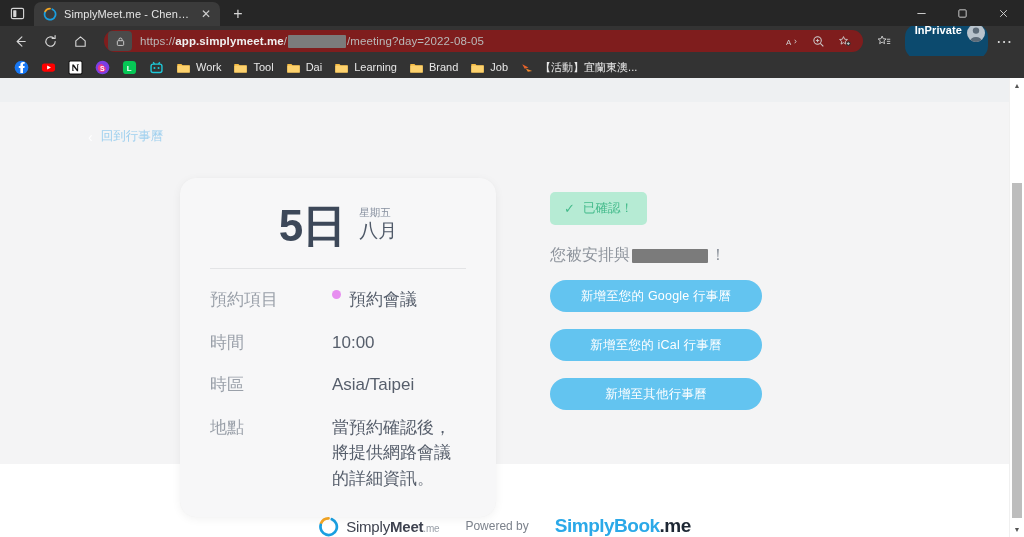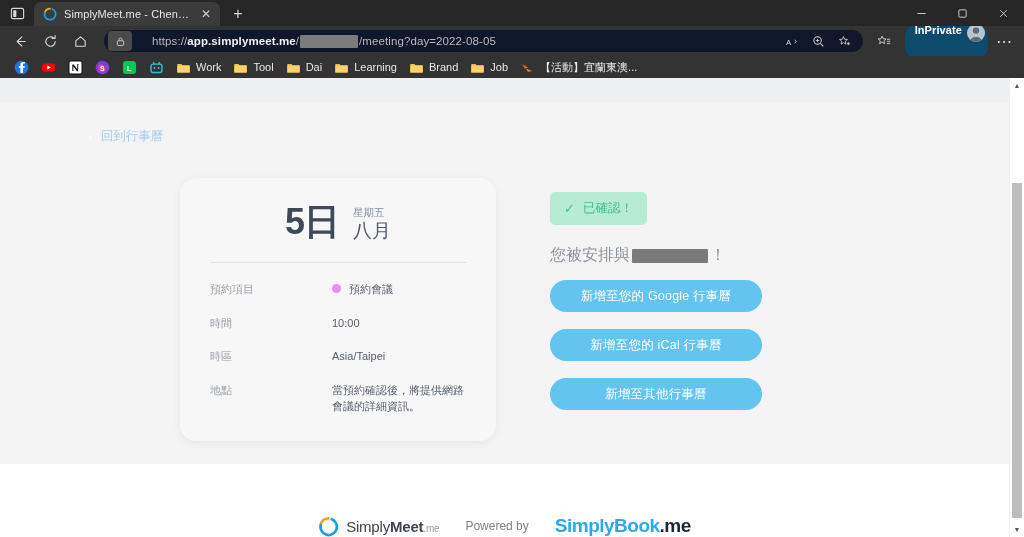--- a/index.html
+++ b/index.html
@@ -50,23 +50,23 @@
 
   .toolbar {
     height: 30px; background: #333333; display: flex; align-items: center;
     padding: 0 6px; gap: 2px; flex: 0 0 30px;
   }
   .tb-btn {
     width: 28px; height: 26px; display: flex; align-items: center; justify-content: center;
     color: #d6d6d6; border-radius: 4px;
   }
   .omnibox {
-    flex: 1 1 auto; height: 22px; background: #0f172a; border-radius: 11px;
+    flex: 1 1 auto; height: 22px; background: #7f1d1d; border-radius: 11px;
     display: flex; align-items: center; margin: 0 6px 0 8px; padding: 0 6px 0 4px;
-    position: relative; min-width: 0; gap: 12px;
+    position: relative; min-width: 0;
   }
   .omni-lock {
     width: 24px; height: 20px; display: flex; align-items: center; justify-content: center;
     color: #d0d0d0; flex: 0 0 24px; background:#4a4a4a; border-radius: 4px;
   }
   .url {
     font-size: 11.5px; color: #b9b9b9; white-space: nowrap; overflow: hidden;
     display: flex; align-items: center; padding-left: 8px; letter-spacing: .1px;
   }
   .url .host { color: #f0f0f0; font-weight: bold; }
@@ -117,27 +117,27 @@
     position: absolute; left: 0; right: 0; top: 76px; display: flex;
     padding-left: 180px; gap: 54px; align-items: flex-start;
   }
 
   .card {
     width: 316px; background: #f7f7f8; border-radius: 16px;
     box-shadow: 0 2px 10px rgba(0,0,0,.055), 0 0 1px rgba(0,0,0,.04);
     padding: 22px 30px 26px 30px;
   }
   .date-row { display: flex; align-items: flex-start; justify-content: center; gap: 14px; padding: 4px 0 6px; }
-  .date-big { font-size: 36px; font-weight: bold; color: #3d4859; line-height: 1; letter-spacing: -1px; }
+  .date-big { font-size: 44px; font-weight: bold; color: #3d4859; line-height: 1; letter-spacing: -1px; }
   .date-side { padding-top: 2px; }
   .weekday { font-size: 10.5px; color: #868f9e; line-height: 1.2; }
   .month { font-size: 19px; color: #4f5968; line-height: 1.25; }
   .divider { height: 1px; background: #e3e4e6; margin: 14px 0 18px; }
 
-  .meta-row { display: flex; margin-bottom: 17px; font-size: 11px; line-height: 1.5; }
+  .meta-row { display: flex; margin-bottom: 17px; font-size: 17px; line-height: 1.5; }
   .meta-row:last-child { margin-bottom: 0; }
   .meta-label { width: 92px; flex: 0 0 92px; color: #9aa0a9; }
   .meta-value { color: #565e6b; flex: 1 1 auto; display: flex; align-items: flex-start; gap: 8px; margin-left: 30px; }
   .dot { width: 9px; height: 9px; border-radius: 50%; background: #e78ef0; flex: 0 0 9px; margin-top: 3px; }
 
   .right-col { padding-top: 14px; }
   .badge {
     display: inline-flex; align-items: center; gap: 8px; background: #b6ebd4;
     color: #44bb8b; border-radius: 5px; padding: 8px 14px; font-size: 12.5px;
   }

